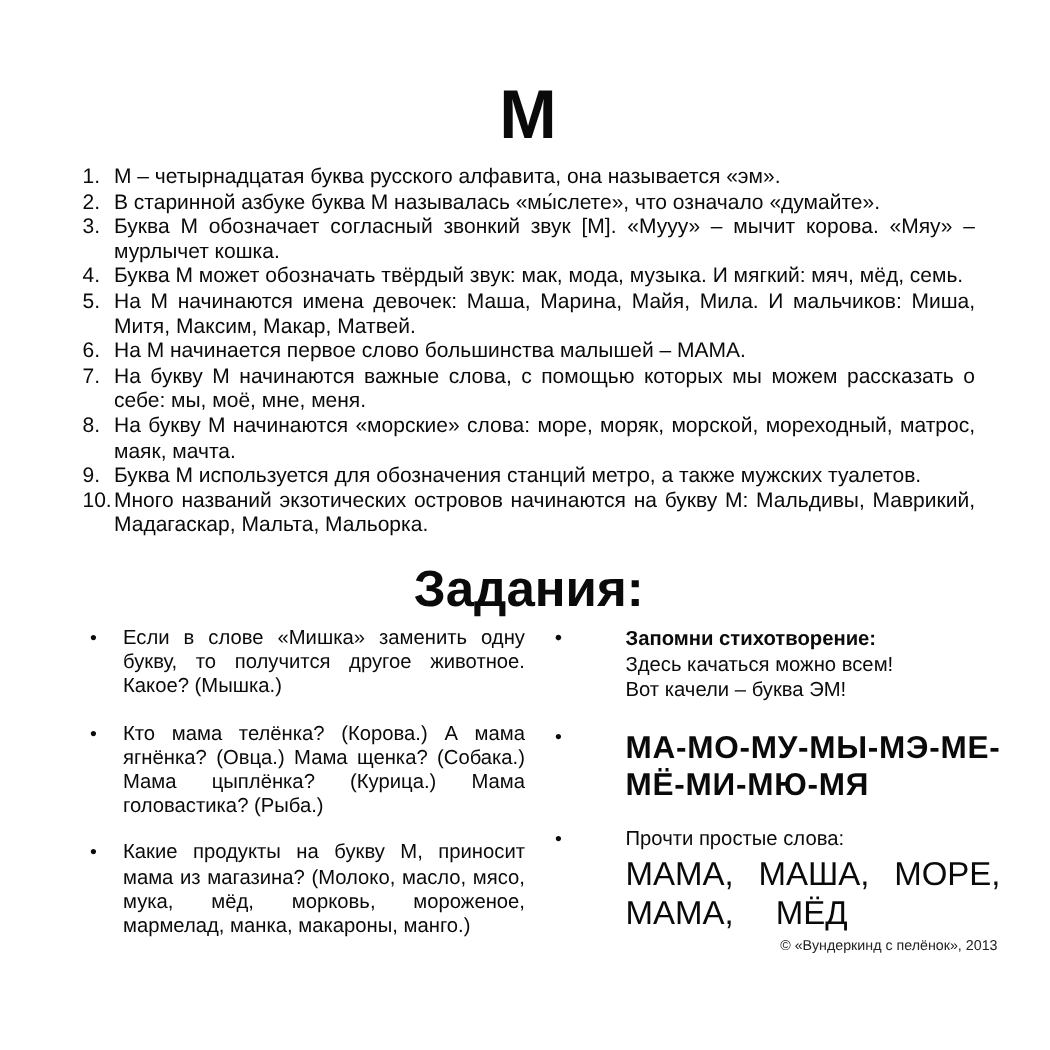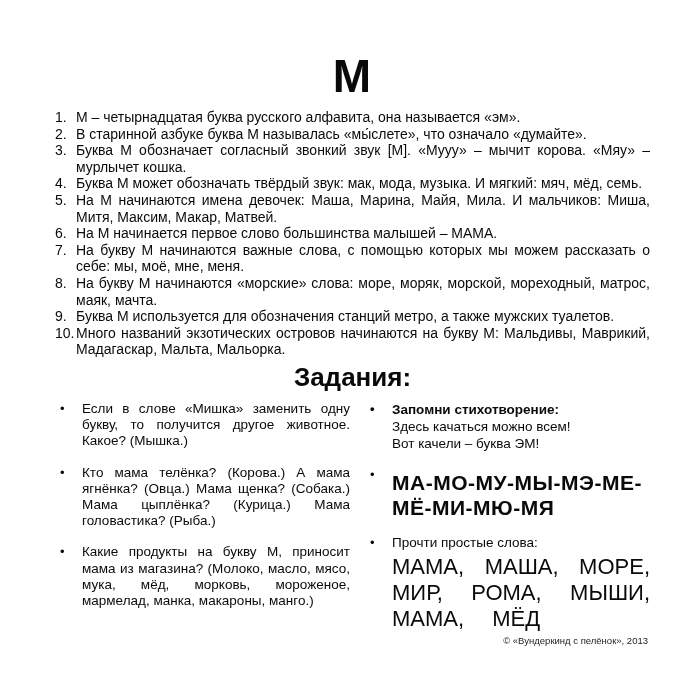--- a/index.html
+++ b/index.html
@@ -34,45 +34,45 @@
   .fact-num {
     flex: 0 0 21px;
     white-space: nowrap;
   }
   .fact-text {
     flex: 1;
     text-align: justify;
   }
   .tasks-heading {
     text-align: center;
-    font-size: 26px;
+    font-size: 34px;
     font-weight: bold;
     line-height: 30px;
-    margin: 4px 0 9px 0;
+    margin: 20px 0 9px 0;
   }
   .columns {
     display: flex;
     gap: 18px;
     margin-left: 3px;
   }
   .col-left  { width: 292px; flex: 0 0 292px; }
   .col-right { flex: 1; }
   .task {
     display: flex;
     font-size: 13.5px;
     line-height: 16.2px;
     margin-bottom: 15px;
   }
   .bullet {
     flex: 0 0 24px;
     font-size: 13px;
     padding-left: 2px;
   }
   .task-text { flex: 1; text-align: justify; }
-  .task-text.no-justify { text-align: left; }
+  .task-text.no-justify { text-align: left; margin-left: 25px; }
   .bold { font-weight: bold; }
   .poem-line { line-height: 17px; }
   .syllable-line {
     font-size: 21px;
     font-weight: bold;
     line-height: 25px;
     letter-spacing: 0.5px;
     white-space: nowrap;
   }
   .syllable-block, .words-block { margin-top: 3px; }
@@ -185,21 +185,20 @@
           </div>
         </span>
       </div>
 
       <div class="task">
         <span class="bullet">•</span>
         <span class="task-text no-justify">
           <div>Прочти простые слова:</div>
           <div class="words-block">
             <div class="word-line">МАМА, МАША, МОРЕ,</div>
-            <div class="word-line">МИР, РОМА, МЫШИ,</div>
             <div class="word-line last">МАМА, МЁД</div>
           </div>
           <div class="copyright">© «Вундеркинд с пелёнок», 2013</div>
         </span>
       </div>
 
     </div>
   </div>
 
 </div>

